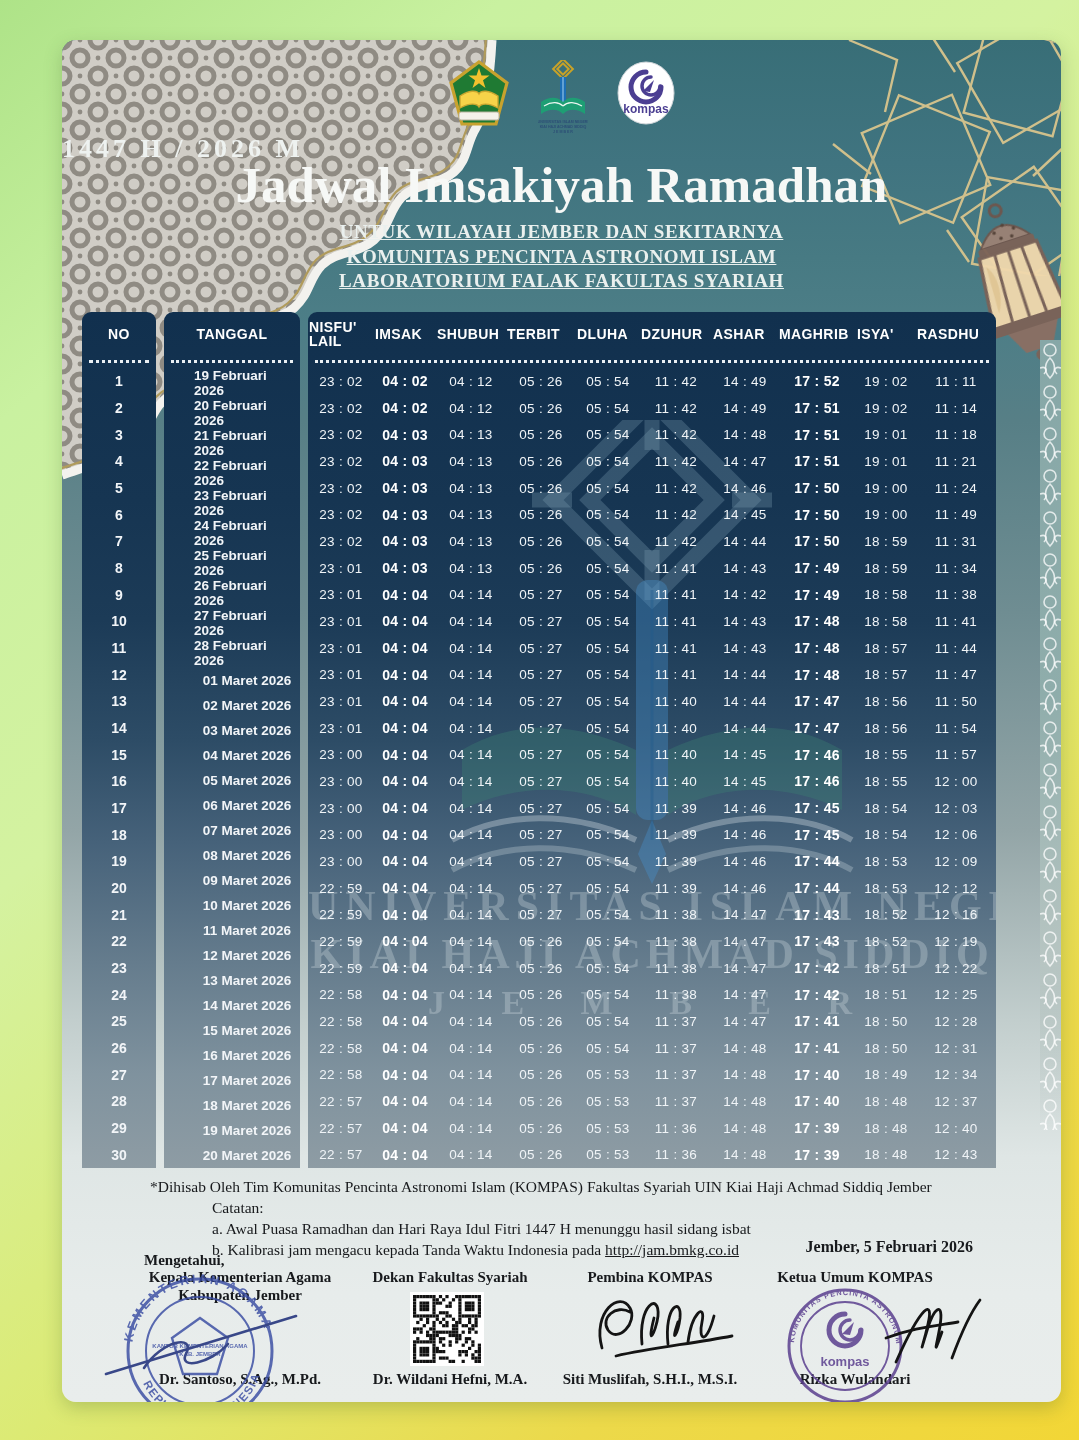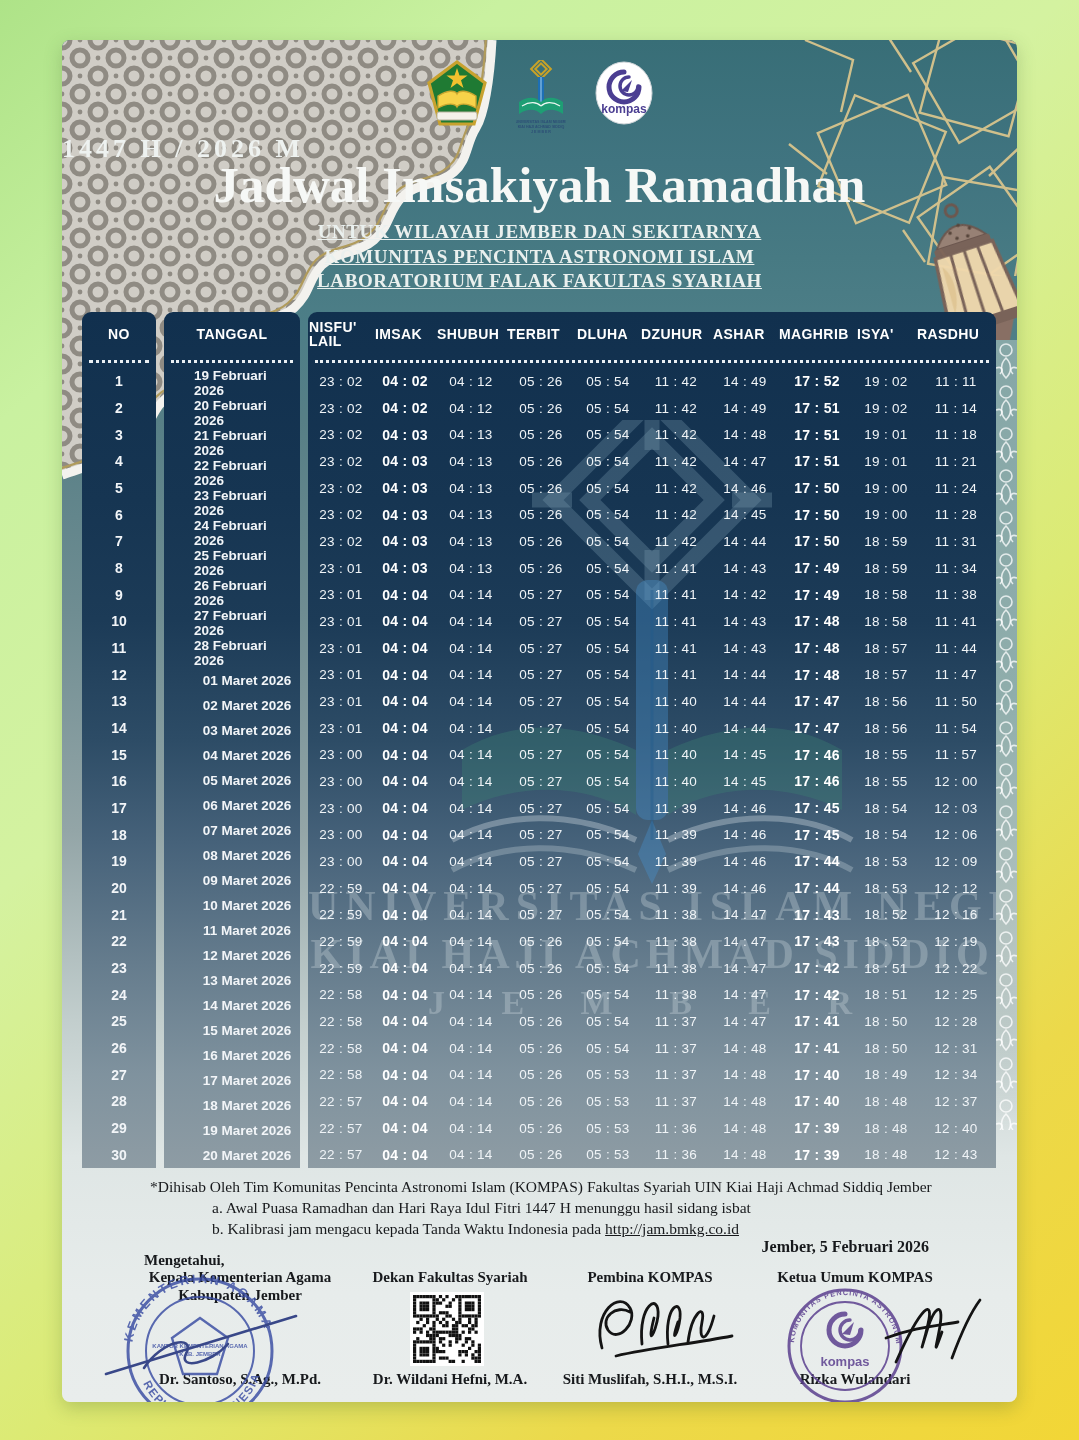--- a/index.html
+++ b/index.html
@@ -2,23 +2,24 @@
 <html><head>
 <meta charset="utf-8">
 <style>
   html,body{margin:0;padding:0;}
   body{
     width:1079px;height:1440px;position:relative;overflow:hidden;
     background:linear-gradient(140deg,#aee388 0%,#c9f1a0 18%,#d4f2a0 38%,#dcea74 62%,#ecd94a 82%,#f2d636 100%);
     font-family:"Liberation Sans",sans-serif;
   }
   .card{
-    position:absolute;left:62px;top:40px;width:955px;height:1362px;border-radius:8px;overflow:hidden;
+    position:absolute;left:62px;top:40px;width:955px;height:1362px;border-radius:14px;overflow:hidden;
     background:linear-gradient(180deg,#386e77 0%,#407480 9%,#477a83 16%,#4d7e87 21%,#577f86 28%,#6f8d92 42%,#93a5a7 58%,#c2cecd 72%,#dfe6e5 82%,#e7eceb 92%,#e9edec 100%);
     box-shadow:0 6px 18px rgba(60,90,40,.25);
+    padding-left:44px;
   }
   
   .corner-gray{position:absolute;left:0;top:0;pointer-events:none;}
   .gold-pattern{position:absolute;right:-18px;top:-14px;pointer-events:none;}
   .lantern{position:absolute;right:-14px;top:158px;transform:rotate(-18deg);pointer-events:none;opacity:.96;}
   .right-strip{
     position:absolute;right:0;top:300px;width:21px;height:790px;pointer-events:none;
     background:linear-gradient(180deg,#86a7a7 0%,#8fadab 45%,#b7c5c2 78%,rgba(223,230,229,0) 100%);
   }
   .right-strip svg{position:absolute;inset:0;}
@@ -365,21 +366,21 @@
         <div class="trow">
           <div class="tcell">23 : 02</div>
           <div class="tcell hv">04 : 03</div>
           <div class="tcell">04 : 13</div>
           <div class="tcell">05 : 26</div>
           <div class="tcell">05 : 54</div>
           <div class="tcell">11 : 42</div>
           <div class="tcell">14 : 45</div>
           <div class="tcell hv">17 : 50</div>
           <div class="tcell">19 : 00</div>
-          <div class="tcell">11 : 28</div>
+          <div class="tcell">11 : 49</div>
         </div>
         <div class="trow">
           <div class="tcell">23 : 02</div>
           <div class="tcell hv">04 : 03</div>
           <div class="tcell">04 : 13</div>
           <div class="tcell">05 : 26</div>
           <div class="tcell">05 : 54</div>
           <div class="tcell">11 : 42</div>
           <div class="tcell">14 : 44</div>
           <div class="tcell hv">17 : 50</div>
@@ -660,20 +661,21 @@
           <div class="tcell">14 : 48</div>
           <div class="tcell hv">17 : 39</div>
           <div class="tcell">18 : 48</div>
           <div class="tcell">12 : 43</div>
         </div>
       </div>
   </div>
 
   <div class="notes">
     <div>*Dihisab Oleh Tim Komunitas Pencinta Astronomi Islam (KOMPAS) Fakultas Syariah UIN Kiai Haji Achmad Siddiq Jember</div>
+    <div class="indent">Catatan:</div>
     <div class="indent">a. Awal Puasa Ramadhan dan Hari Raya Idul Fitri 1447 H menunggu hasil sidang isbat</div>
     <div class="indent"><span>b. Kalibrasi jam mengacu kepada Tanda Waktu Indonesia pada </span><a href="#">http://jam.bmkg.co.id</a></div>
   </div>
 
   <div class="place-date">Jember,  5 Februari 2026</div>
   <div class="mengetahui">Mengetahui,</div>
 
   <div class="sig-col sc1">
     <div>Kepala Kementerian Agama</div>
     <div>Kabupaten Jember</div>

